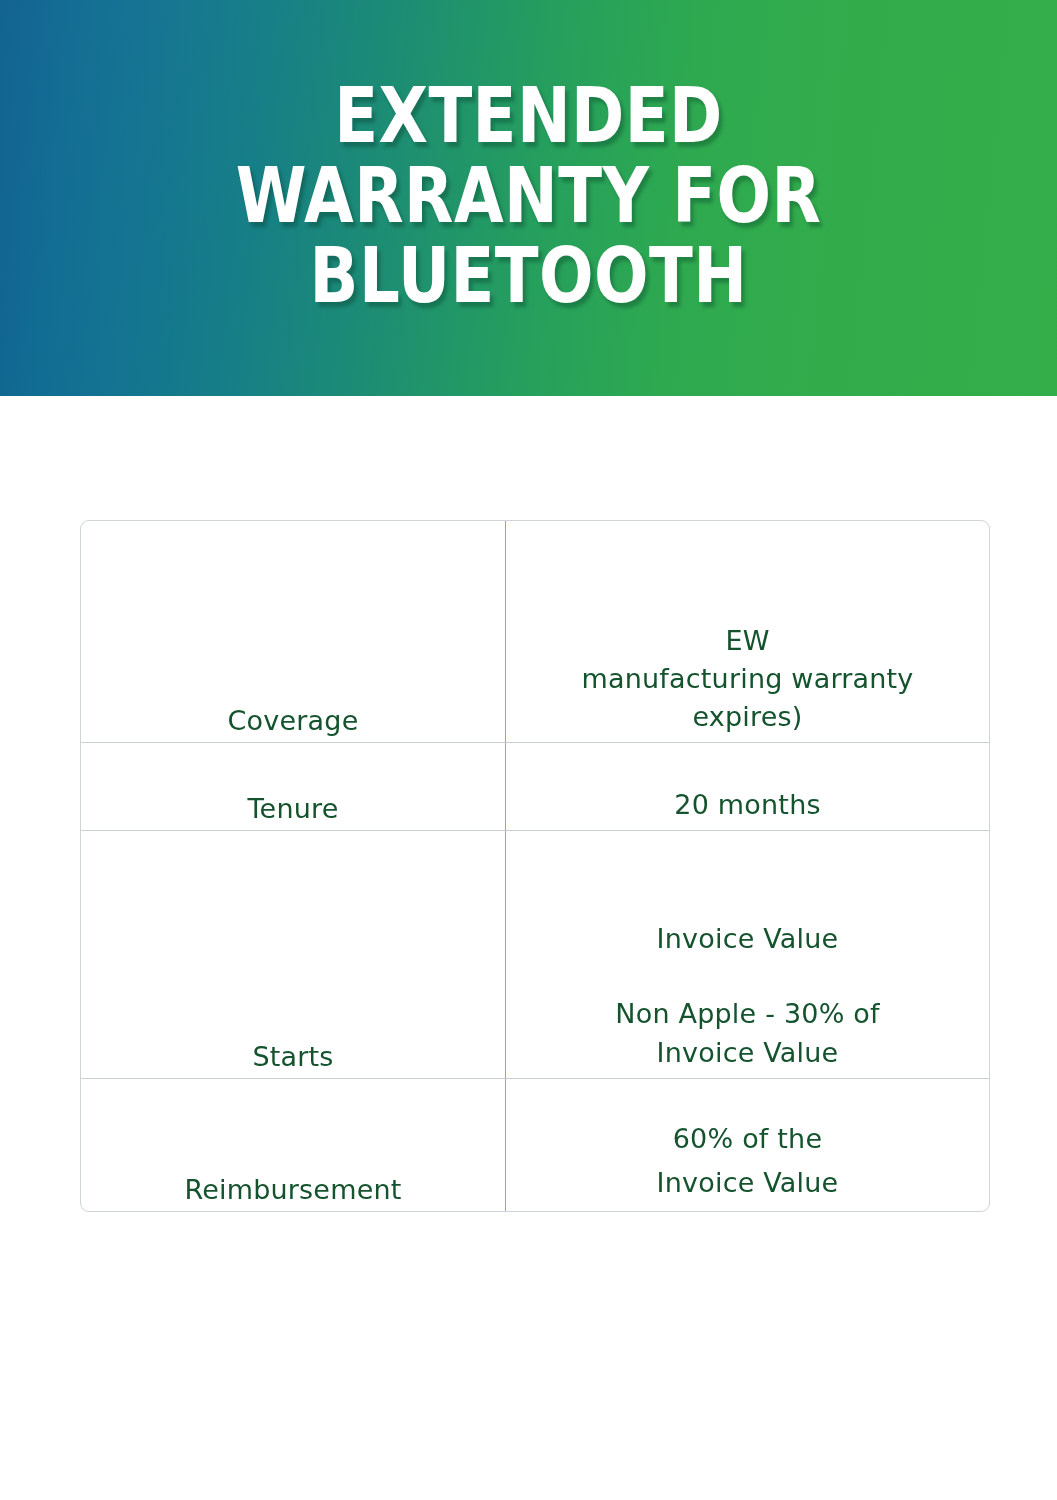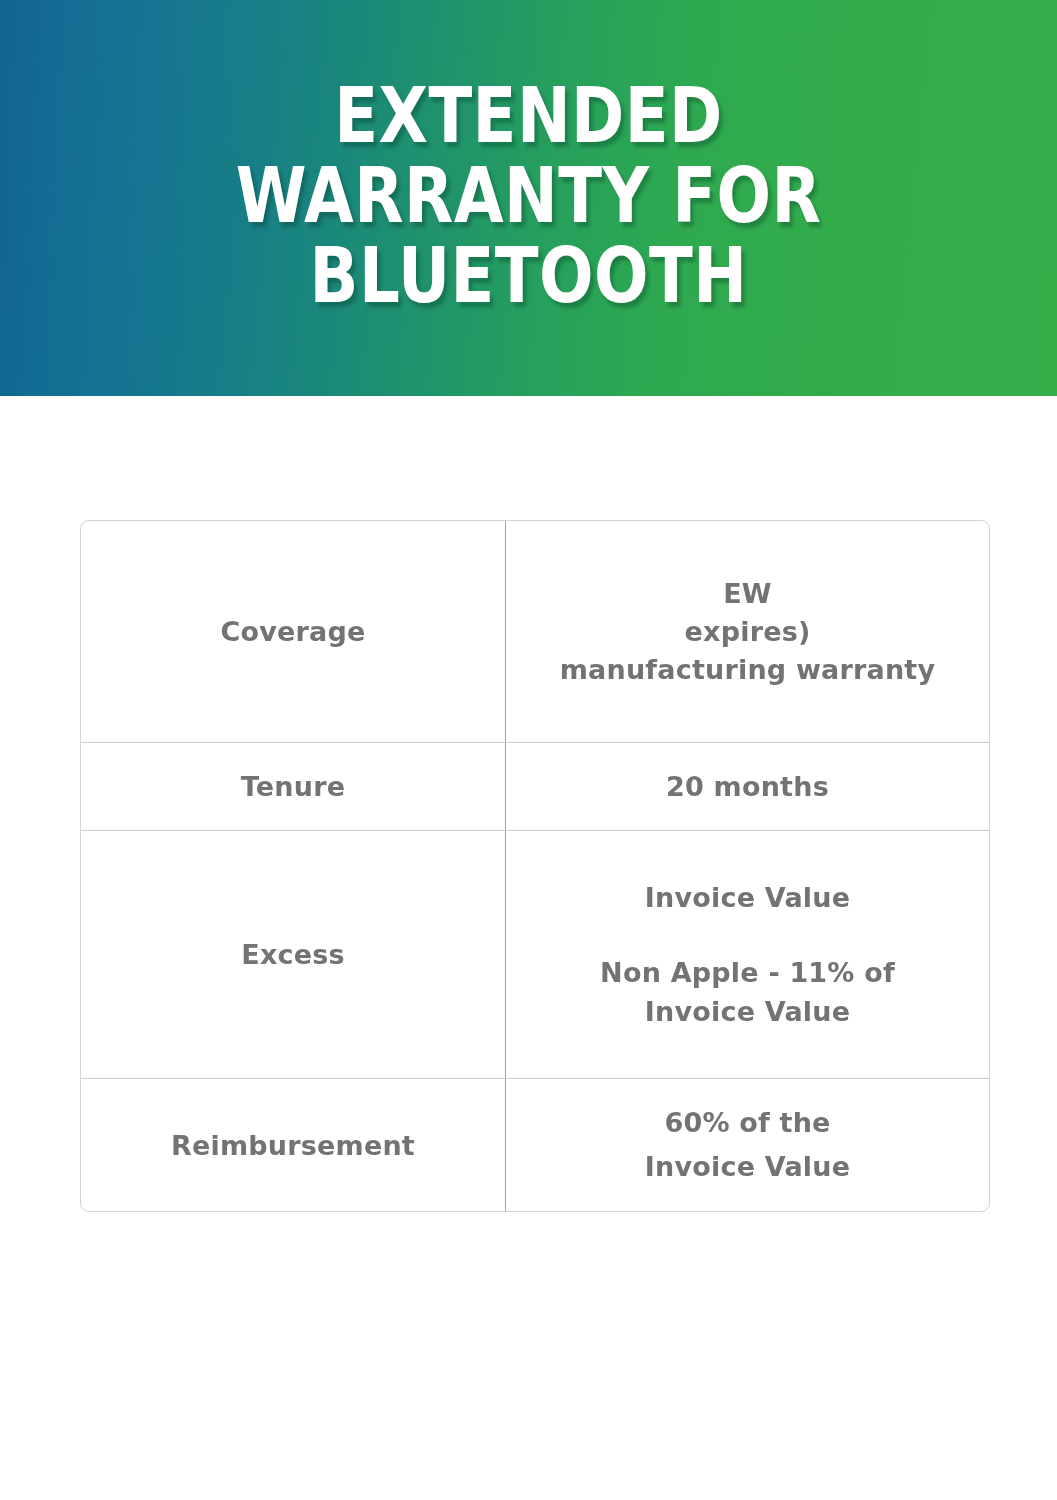--- a/index.html
+++ b/index.html
@@ -83,27 +83,27 @@
   }
   .spec-row {
     display: flex;
     border-bottom: 1px solid #c9ced3;
   }
   .spec-row:last-child {
     border-bottom: none;
   }
   .cell {
     display: flex;
-    align-items: center;
+    align-items: flex-end;
     justify-content: center;
     text-align: center;
     box-sizing: border-box;
-    color: #737373;
+    color: #14532d;
     font-family: "DejaVu Sans", sans-serif;
-    font-weight: 700;
+    font-weight: 400;
     padding: 6px 14px;
   }
   .cell-label {
     width: 425px;
     flex: 0 0 425px;
     border-right: 1px solid #84cc16;
     font-size: 27px;
     letter-spacing: 0.2px;
   }
   .cell-value {
@@ -142,39 +142,39 @@
   </div>
 </div>
 
 <div class="spec-table">
 
   <div class="spec-row row-coverage">
     <div class="cell cell-label">Coverage</div>
     <div class="cell cell-value">
       <div>
         <span class="vline">EW</span>
+        <span class="vline">manufacturing warranty</span>
         <span class="vline">expires)</span>
-        <span class="vline">manufacturing warranty</span>
       </div>
     </div>
   </div>
 
   <div class="spec-row row-tenure">
     <div class="cell cell-label">Tenure</div>
     <div class="cell cell-value">20 months</div>
   </div>
 
 
   <div class="spec-row row-excess">
-    <div class="cell cell-label">Excess</div>
+    <div class="cell cell-label">Starts</div>
     <div class="cell cell-value">
       <div>
         <span class="vline">Invoice Value</span>
         <span class="vgap"></span>
-        <span class="vline">Non Apple - 11% of</span>
+        <span class="vline">Non Apple - 30% of</span>
         <span class="vline">Invoice Value</span>
       </div>
     </div>
   </div>
 
   <div class="spec-row row-reimbursement">
     <div class="cell cell-label">Reimbursement</div>
     <div class="cell cell-value">
       <div>
         <span class="vline">60% of the</span>

